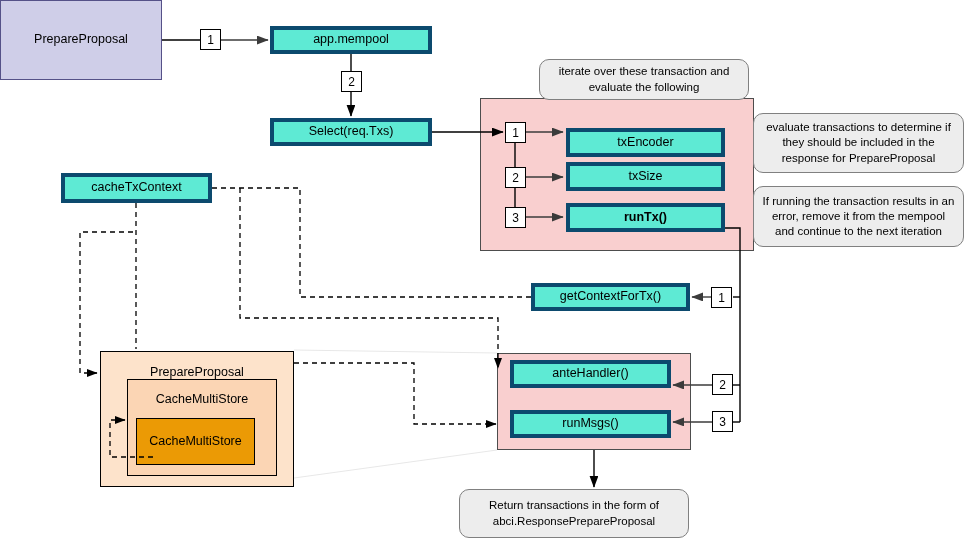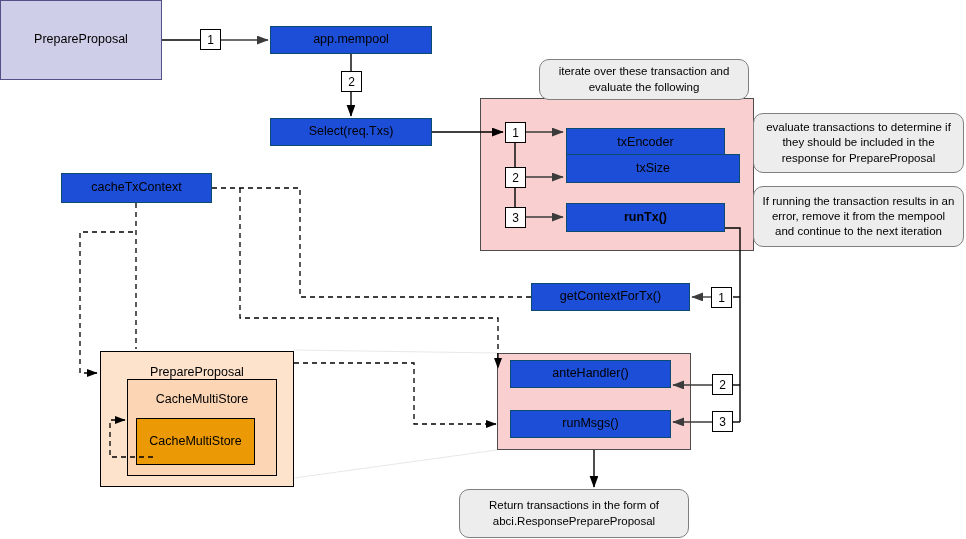--- a/index.html
+++ b/index.html
@@ -29,27 +29,27 @@
     line-height: 1.25;
   }
   
   .n-prepare {
     left: 0px; top: 0px; width: 162px; height: 80px;
     background: #cfcee8;
     border: 1px solid #555188;
   }
   
   .blue {
-    background: #1d4ed8;
-    border: 1px solid #0c4a6e;
+    background: #5eead4;
+    border: 4px solid #0c4a6e;
   }
   .n-mempool   { left: 270px; top: 26px;  width: 162px; height: 28px; }
   .n-select    { left: 270px; top: 118px; width: 162px; height: 28px; }
   .n-txencoder { left: 566px; top: 118px; width: 159px; height: 29px; margin-top: 10px; }
-  .n-txsize    { left: 566px; top: 154px; width: 174px; height: 29px; text-align: center; }
+  .n-txsize    { left: 566px; top: 162px; width: 159px; height: 29px; text-align: center; }
   .n-runtx     { left: 566px; top: 203px; width: 159px; height: 29px; font-weight: bold; }
   .n-getctx    { left: 531px; top: 283px; width: 159px; height: 28px; }
   .n-ante      { left: 510px; top: 360px; width: 161px; height: 28px; }
   .n-runmsgs   { left: 510px; top: 410px; width: 161px; height: 28px; }
   .n-cachetx   { left: 61px;  top: 173px; width: 151px; height: 30px; }
 
   
   .pink {
     position: absolute;
     box-sizing: border-box;

